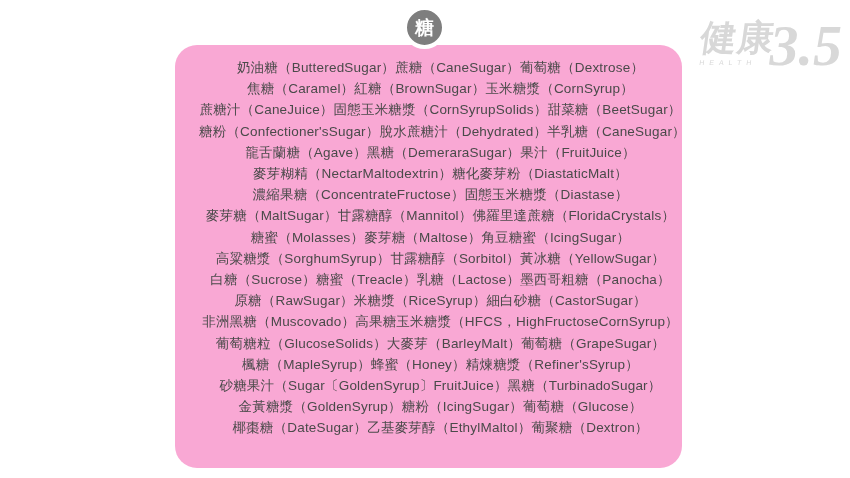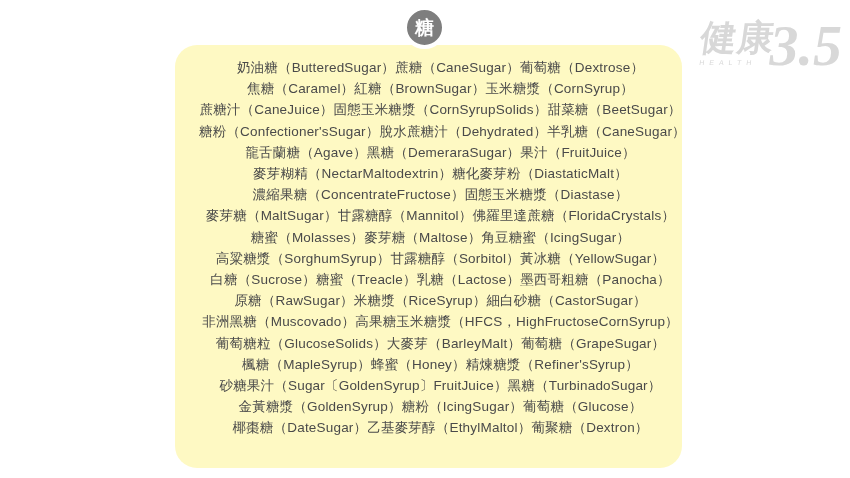--- a/index.html
+++ b/index.html
@@ -77,21 +77,21 @@
     justify-content: center;
     font-size: 19px;
     font-weight: bold;
   }
 </style>
 </head>
 <body>
 
 <div class="stage">
 
-  <div class="card" style="background: #fef9c3; color: rgb(74, 74, 74); padding-left: 24px;">
+  <div class="card" style="background: #f9a8d4; color: rgb(74, 74, 74); padding-left: 24px;">
     <div class="sugar-list">
         <div class="sugar-line">奶油糖（ButteredSugar）蔗糖（CaneSugar）葡萄糖（Dextrose）</div>
         <div class="sugar-line">焦糖（Caramel）紅糖（BrownSugar）玉米糖漿（CornSyrup）</div>
         <div class="sugar-line">蔗糖汁（CaneJuice）固態玉米糖漿（CornSyrupSolids）甜菜糖（BeetSugar）</div>
         <div class="sugar-line">糖粉（Confectioner'sSugar）脫水蔗糖汁（Dehydrated）半乳糖（CaneSugar）</div>
         <div class="sugar-line">龍舌蘭糖（Agave）黑糖（DemeraraSugar）果汁（FruitJuice）</div>
         <div class="sugar-line">麥芽糊精（NectarMaltodextrin）糖化麥芽粉（DiastaticMalt）</div>
         <div class="sugar-line">濃縮果糖（ConcentrateFructose）固態玉米糖漿（Diastase）</div>
         <div class="sugar-line">麥芽糖（MaltSugar）甘露糖醇（Mannitol）佛羅里達蔗糖（FloridaCrystals）</div>
         <div class="sugar-line">糖蜜（Molasses）麥芽糖（Maltose）角豆糖蜜（IcingSugar）</div>

